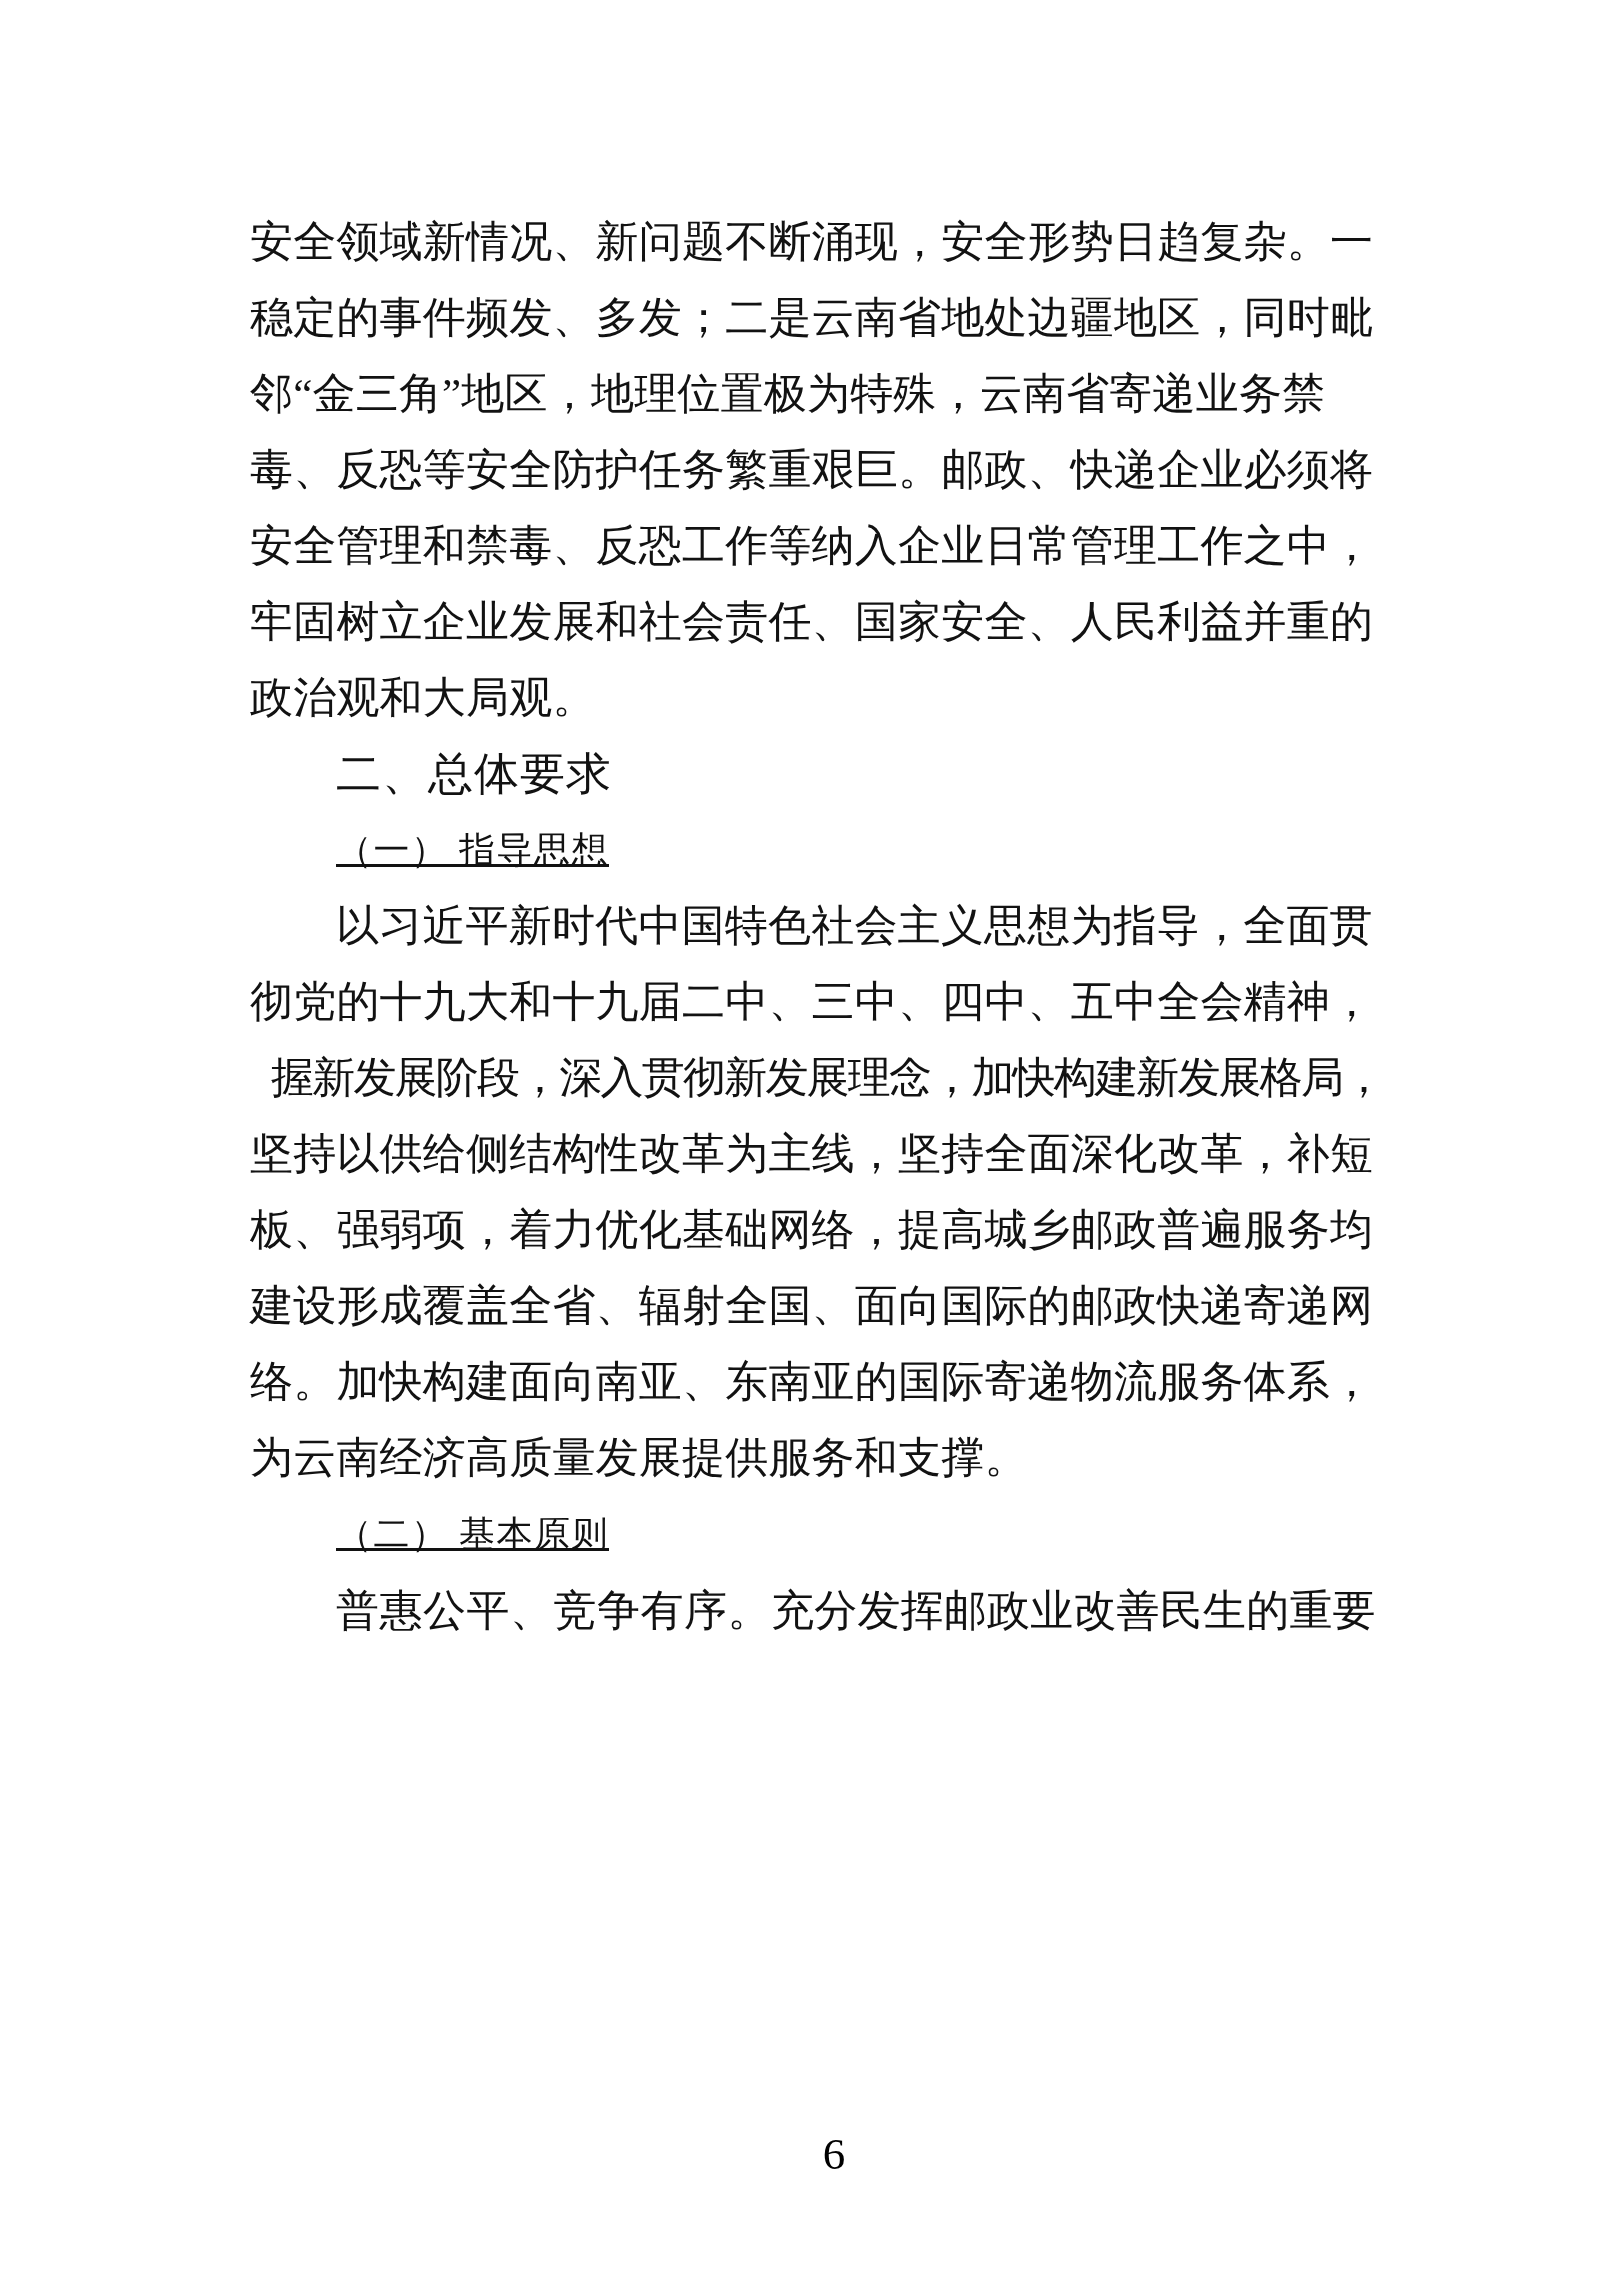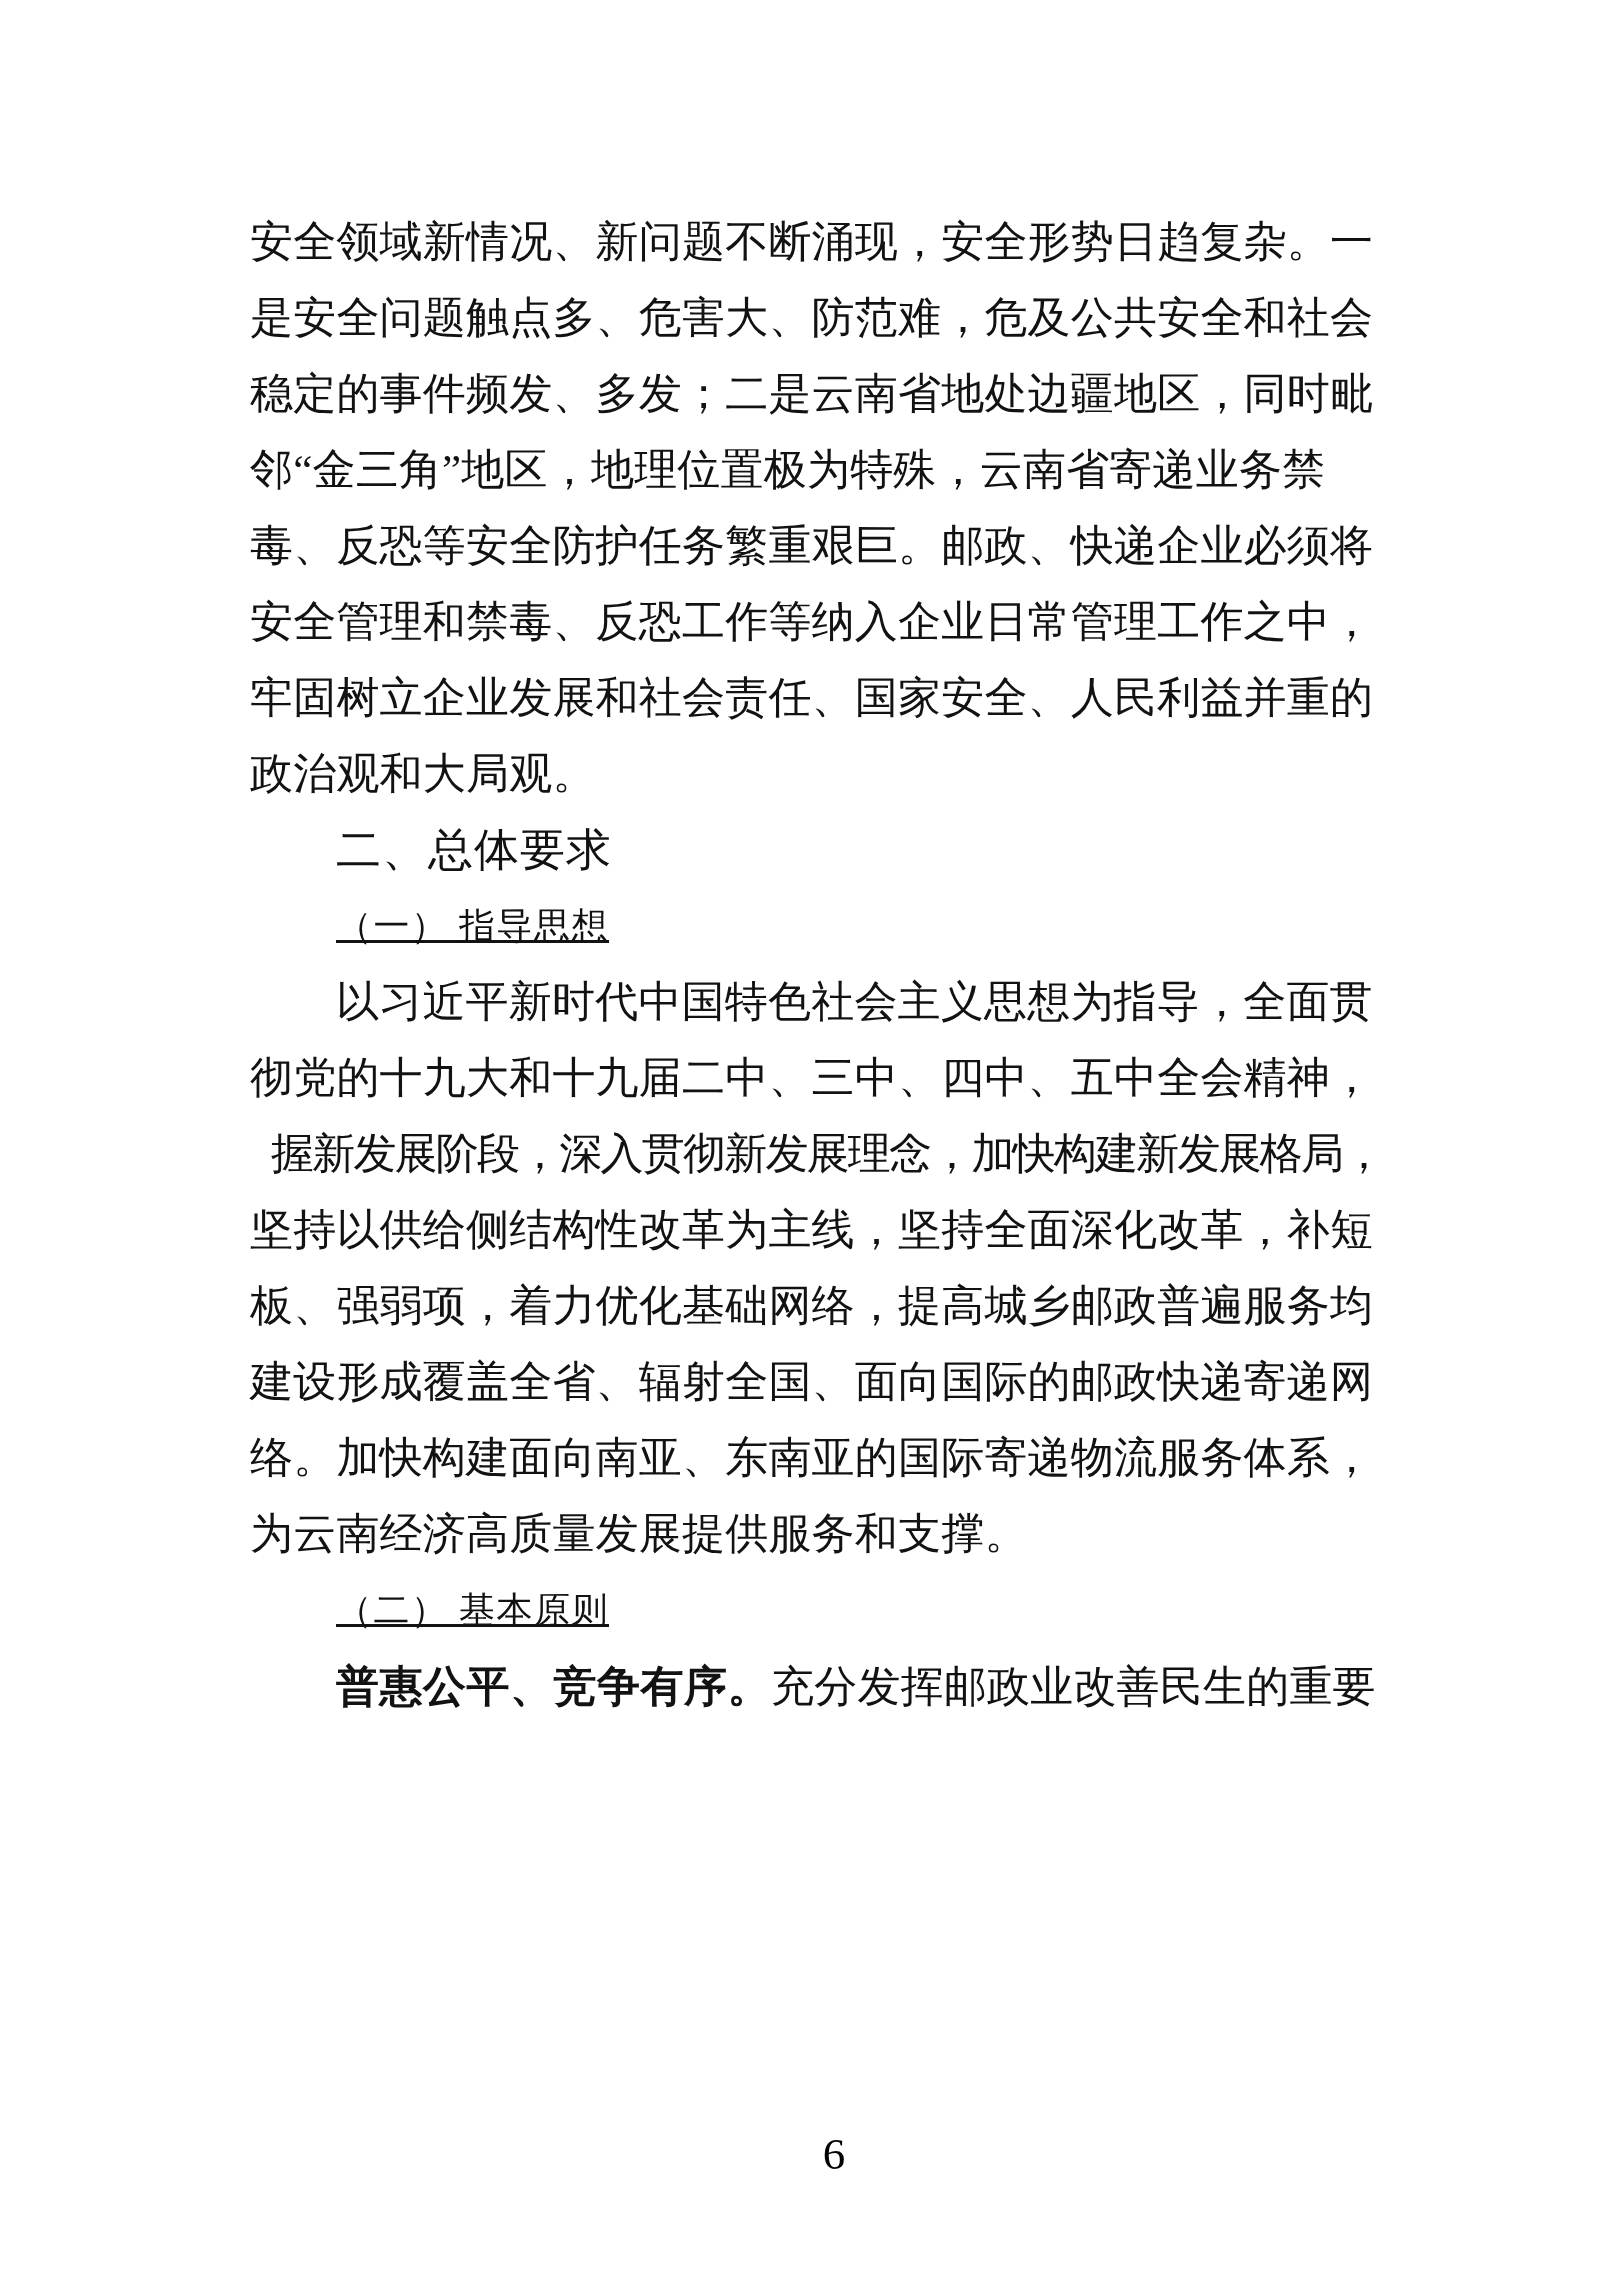--- a/index.html
+++ b/index.html
@@ -45,21 +45,21 @@
     font-size: 36px;
     letter-spacing: 1.5px;
     text-decoration: underline;
   }
   .tight {
     letter-spacing: -1.8px;
     margin-left: 21px;
   }
   .lead-bold {
     font-family: "Liberation Sans", sans-serif;
-    font-weight: 700;
+    font-weight: 400;
     letter-spacing: 0.5px;
   }
   .page-number {
     position: absolute;
     top: 2127px;
     left: 0;
     width: 100%;
     text-align: center;
     font-size: 45px;
     line-height: 55px;
@@ -67,21 +67,20 @@
     font-family: "Liberation Serif", serif;
     color: #000;
   }
 </style>
 </head>
 <body>
 
 <div class="doc">
   <div class="textblock">
     <div class="ln">安全领域新情况、新问题不断涌现，安全形势日趋复杂。一</div>
-    <div class="ln">是安全问题触点多、危害大、防范难，危及公共安全和社会</div>
     <div class="ln">稳定的事件频发、多发；二是云南省地处边疆地区，同时毗</div>
     <div class="ln">邻“金三角”地区，地理位置极为特殊，云南省寄递业务禁</div>
     <div class="ln">毒、反恐等安全防护任务繁重艰巨。邮政、快递企业必须将</div>
     <div class="ln">安全管理和禁毒、反恐工作等纳入企业日常管理工作之中，</div>
     <div class="ln">牢固树立企业发展和社会责任、国家安全、人民利益并重的</div>
     <div class="ln">政治观和大局观。</div>
     <div class="ln heading">二、总体要求</div>
     <div class="ln subheading">（一） 指导思想</div>
     <div class="ln indent">以习近平新时代中国特色社会主义思想为指导，全面贯</div>
     <div class="ln">彻党的十九大和十九届二中、三中、四中、五中全会精神，</div>

